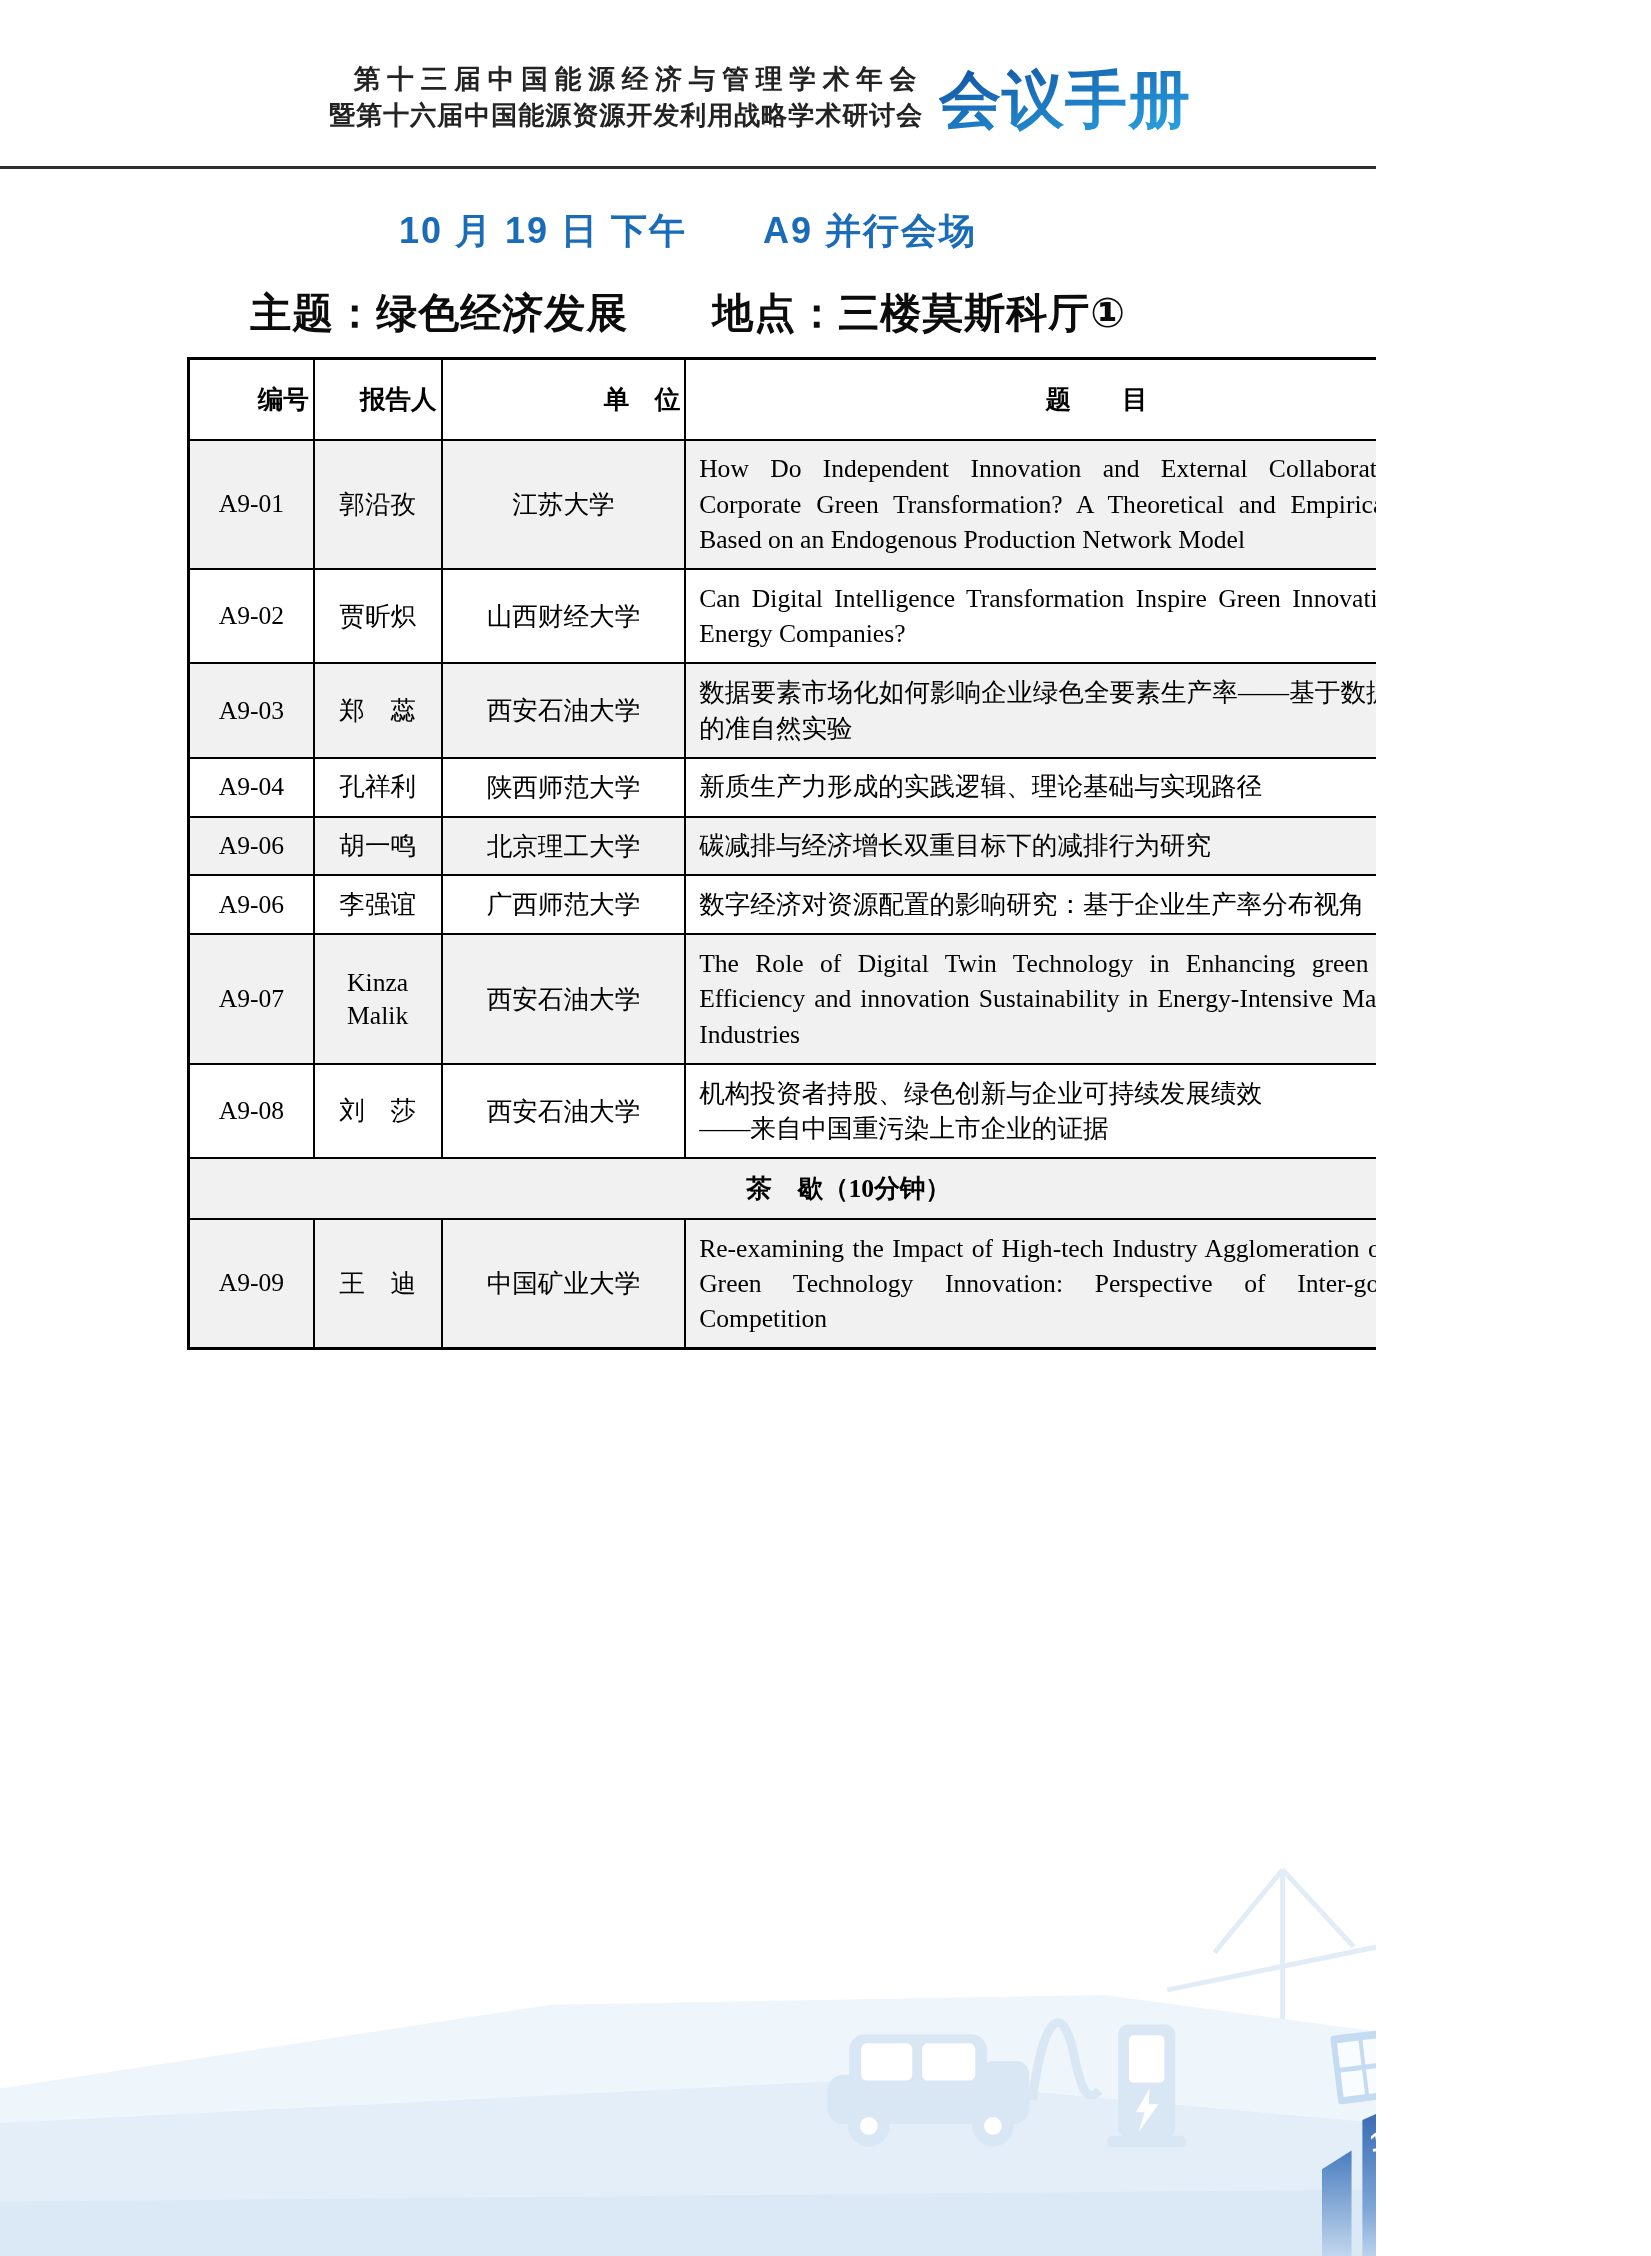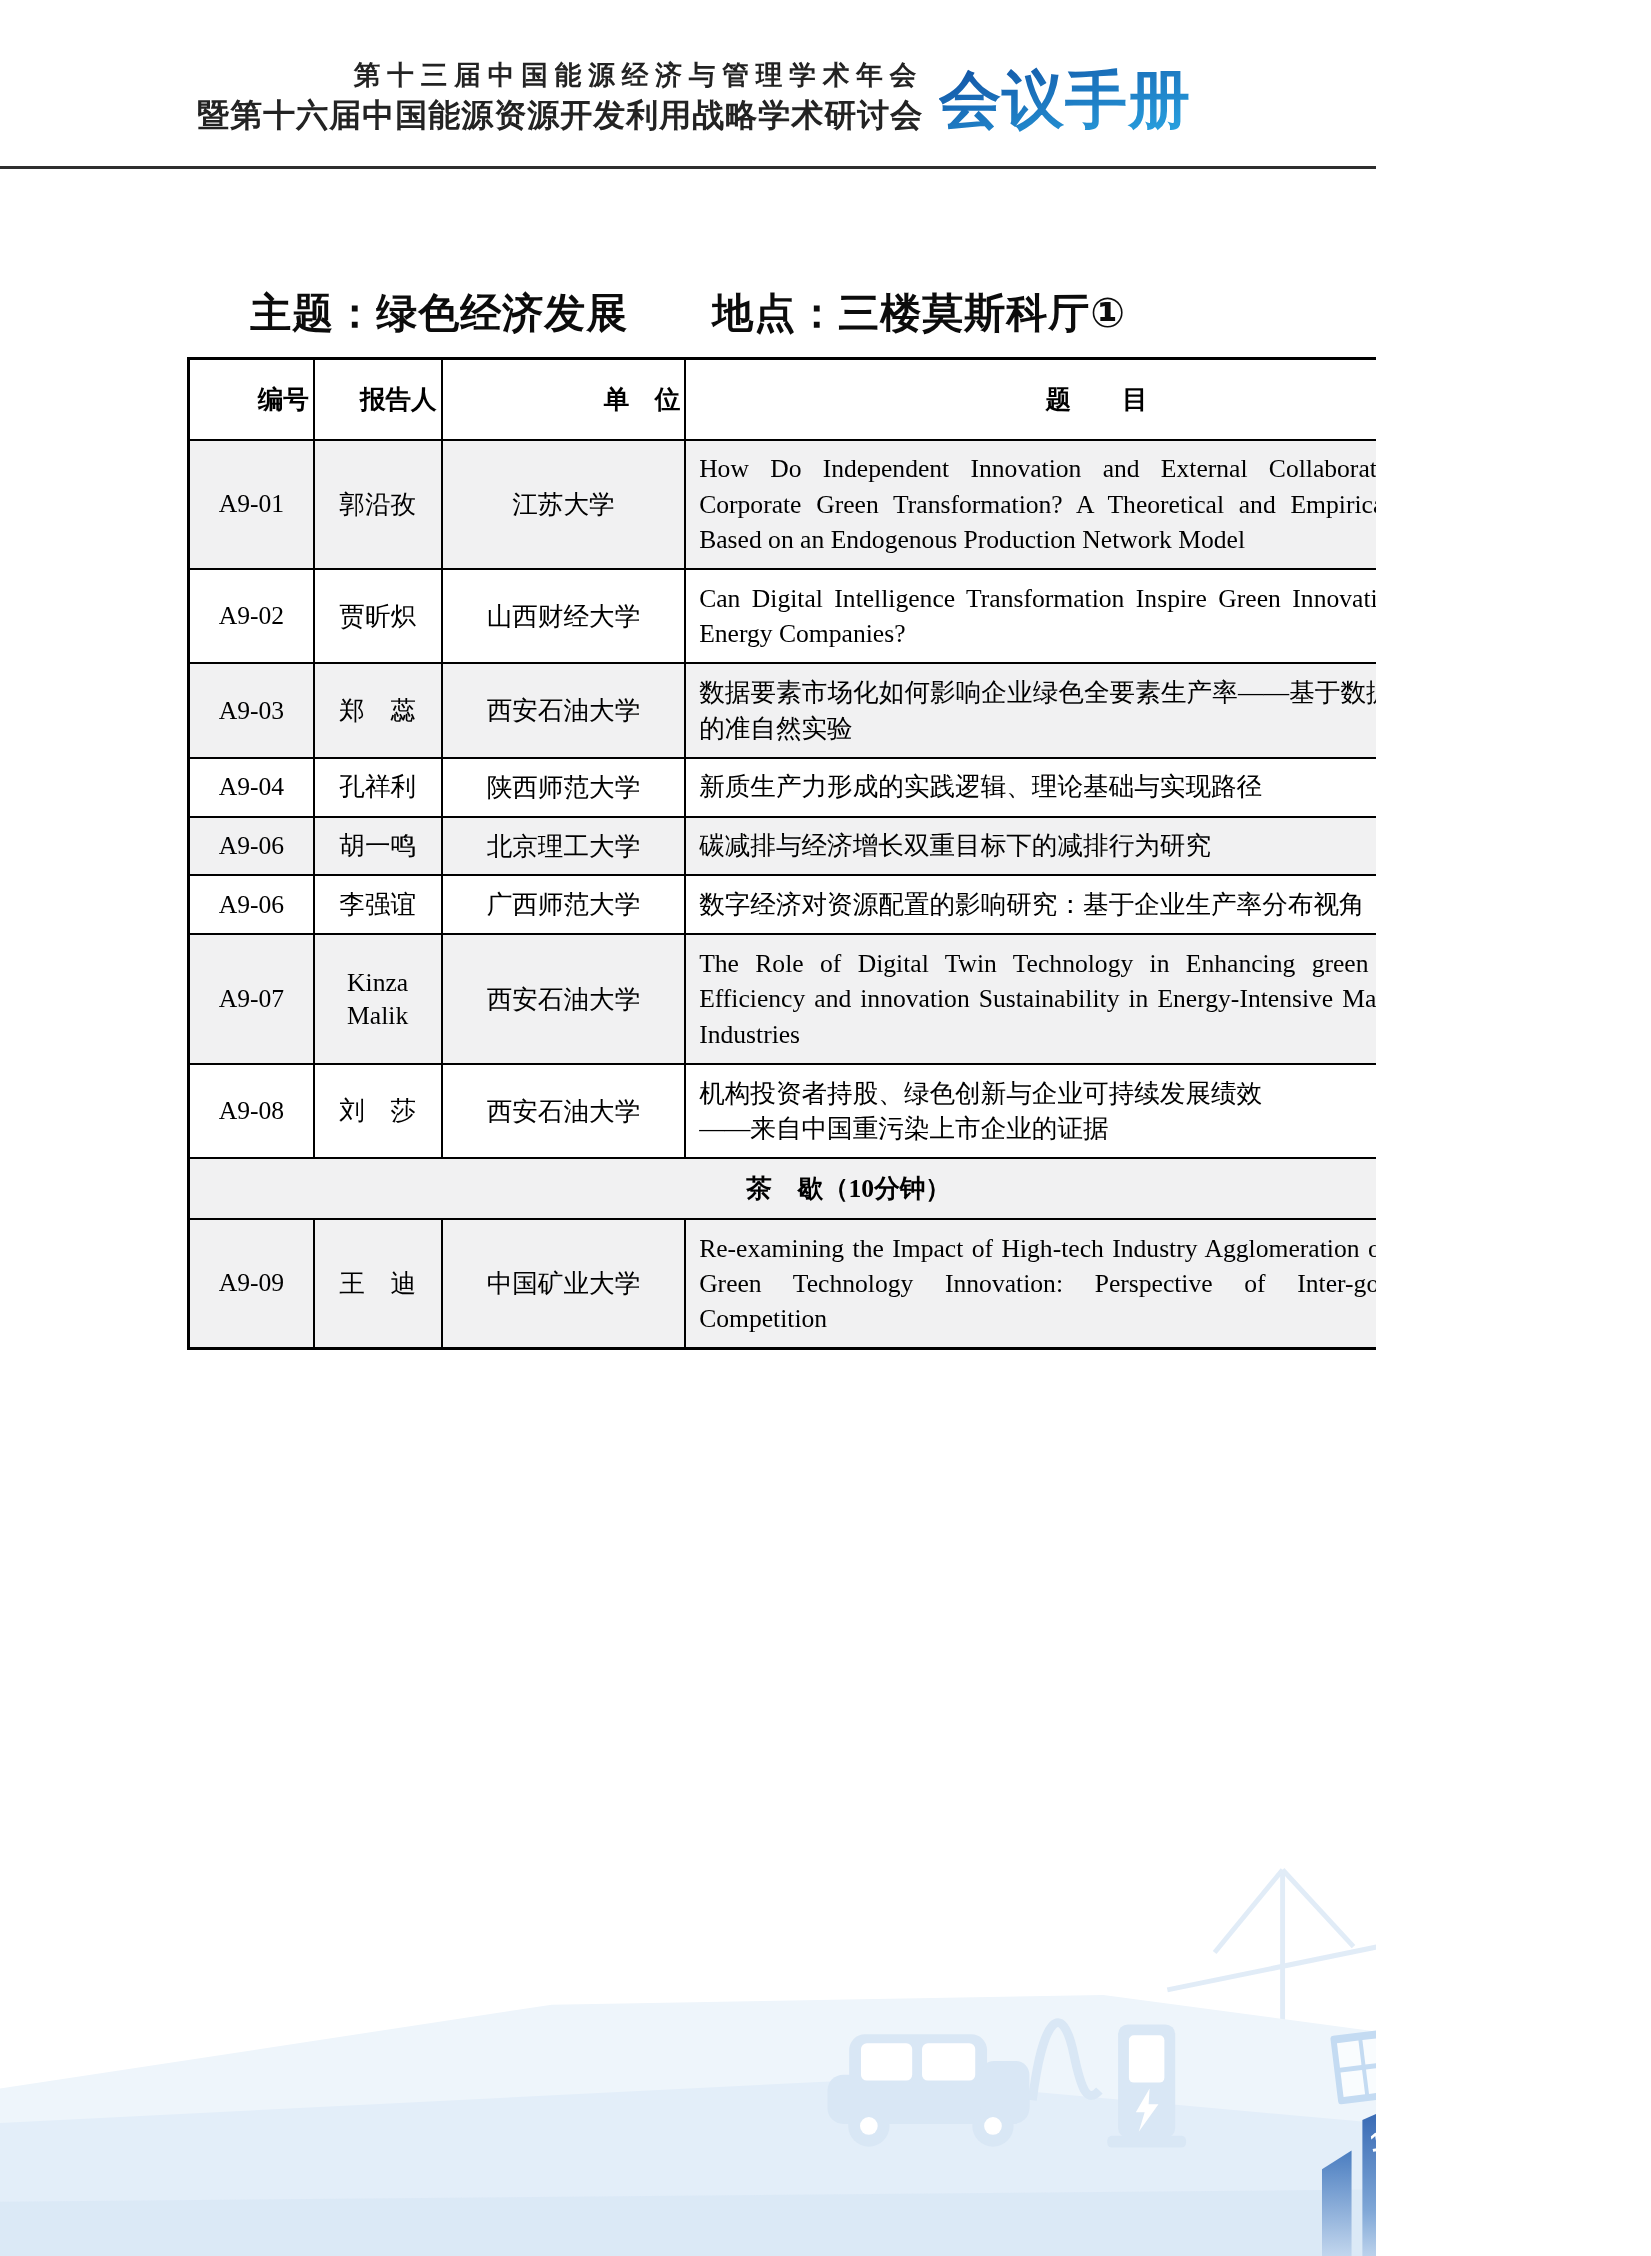--- a/index.html
+++ b/index.html
@@ -2,21 +2,21 @@
 <html><head>
 <meta charset="utf-8">
 <style>
   html,body{margin:0;padding:0;background:#fff;}
   .page{position:relative;width:1376px;height:2257px;background:#ffffff;overflow:hidden;
         font-family:"Liberation Sans","DejaVu Sans",sans-serif;color:#111;}
   
   .hdr{position:absolute;top:55px;right:183px;display:flex;align-items:center;gap:15.8px;z-index:3;}
   .hdr-text{text-align:right;font-weight:bold;color:#232323;}
   .hdr-line1{font-size:26.6px;letter-spacing:6.9px;line-height:1.35;}
-  .hdr-line2{font-size:32px;letter-spacing:1px;line-height:1.35;}
+  .hdr-line2{font-size:26px;letter-spacing:1px;line-height:1.35;}
   .top-rule{position:absolute;top:166px;left:0;width:1652px;height:0;
             border-top:3px solid #2e2e2e;z-index:3;}
   
   .session-title{position:absolute;top:207px;left:0;width:100%;text-align:center;
                  font-size:36px;font-weight:bold;color:#1b6cb8;letter-spacing:2px;z-index:3;}
   .session-sub{position:absolute;top:286px;left:0;width:100%;text-align:center;
                font-size:41px;font-weight:bold;color:#0c0c0c;letter-spacing:1px;z-index:3;}
   
   table.sched{position:absolute;left:187px;top:357px;width:1281px;z-index:1;
               border-collapse:collapse;table-layout:fixed;border:3px solid #000;
@@ -49,20 +49,21 @@
         <linearGradient id="logoGrad" x1="0" y1="0" x2="1" y2="1">
           <stop offset="0" stop-color="#1150a2"></stop>
           <stop offset="1" stop-color="#2aa5e2"></stop>
         </linearGradient>
       </defs>
       <text x="0" y="67" font-family="Liberation Sans, DejaVu Sans, sans-serif" font-weight="bold" font-size="63" letter-spacing="1" fill="url(#logoGrad)">会议手册</text>
     </svg>
   </div>
   <div class="top-rule"></div>
 
+  <div class="session-title">10 月 19 日 下午　　A9 并行会场</div>
   <div class="session-sub">主题：绿色经济发展　　地点：三楼莫斯科厅①</div>
 
   <table class="sched">
     <tbody>
       <tr class="col-hdr">
         <td class="c-id">编号</td>
         <td class="c-speaker">报告人</td>
         <td class="c-aff">单　位</td>
         <td class="c-title" style="text-align:center;font-weight:bold;">题　　目</td>
       </tr>

